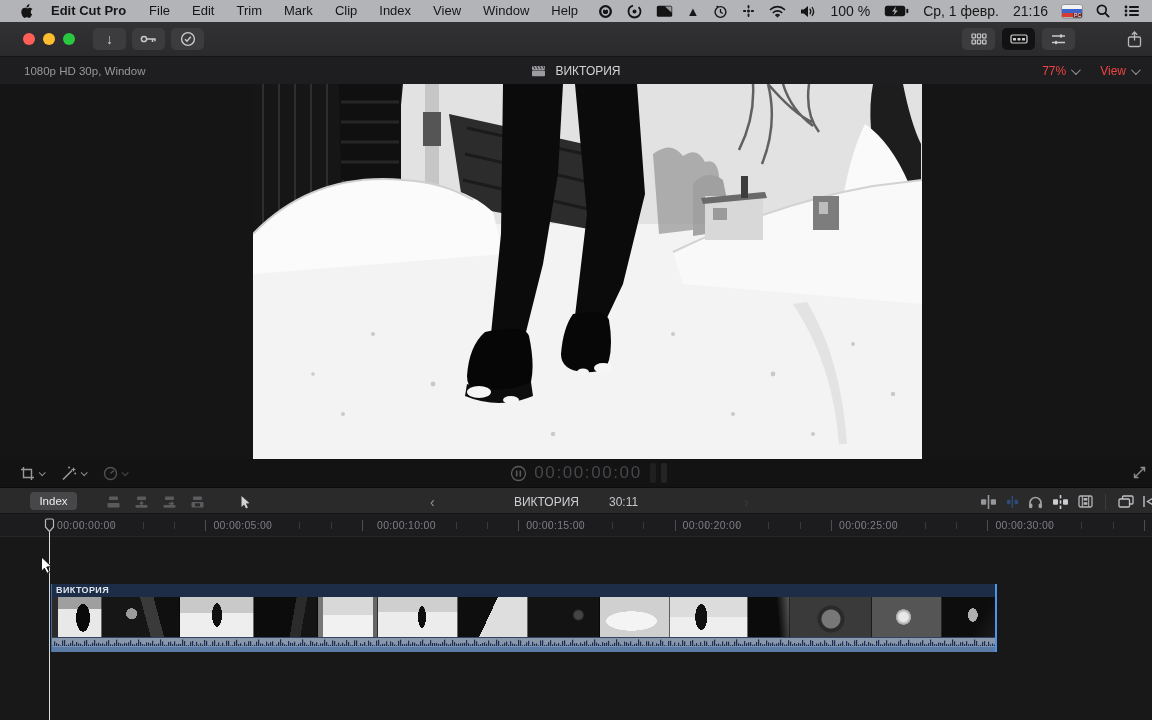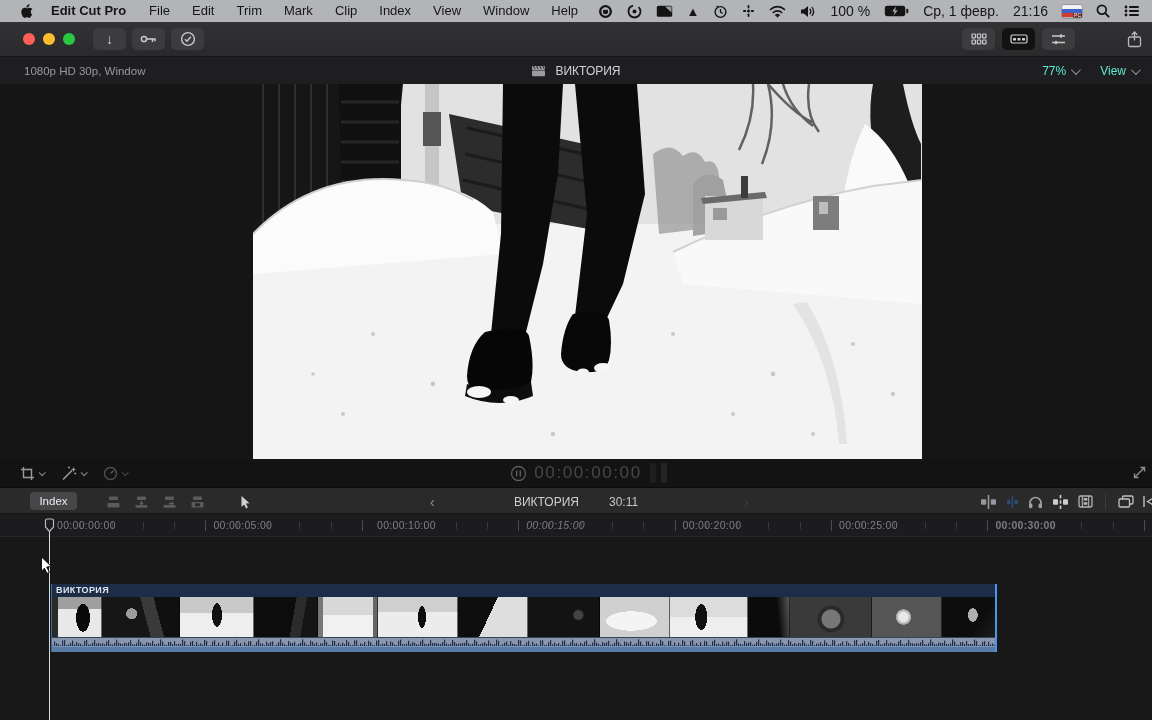--- a/index.html
+++ b/index.html
@@ -32,21 +32,21 @@
   .tb-btn.active { background:#121213; }
   .tb-group { display:flex; gap:6px; margin-left:18px; }
   .titlebar .right { margin-left:auto; display:flex; align-items:center; gap:7px; padding-right:10px; }
 
   
   .viewer-header { position:absolute; left:0; top:57px; width:1152px; height:27px; background:#1e1e20;
                    display:flex; align-items:center; font-size:11.5px; color:#98989d; }
   .vh-left { padding-left:24px; }
   .vh-center { position:absolute; left:0; right:0; display:flex; justify-content:center; align-items:center; gap:9px;
                color:#d2d2d6; font-size:12px; }
-  .vh-right { margin-left:auto; display:flex; align-items:center; gap:22px; padding-right:14px; color:#5eead4; font-size:12px; }
+  .vh-right { margin-left:auto; display:flex; align-items:center; gap:22px; padding-right:14px; color:#ef4444; font-size:12px; }
   .chev { width:7px; height:7px; border-right:1.5px solid #9a9a9e; border-bottom:1.5px solid #9a9a9e;
           transform:rotate(45deg) translateY(-2px); display:inline-block; margin-left:5px; }
 
   
   .viewer { position:absolute; left:0; top:84px; width:1152px; height:375px; background:#151515; }
   .video { position:absolute; left:253px; top:0; width:669px; height:375px; background:#ededed; overflow:hidden; }
 
   
   .transport { position:absolute; left:0; top:459px; width:1152px; height:28px; background:#131313; }
   .tools-left { position:absolute; left:20px; top:0; height:28px; display:flex; align-items:center; gap:17px; }
@@ -595,24 +595,24 @@
       <div class="tick minor" style="left: 956.12px;"></div>
       <div class="tick major" style="left: 987.4px;"></div>
       <div class="tick minor" style="left: 1018.68px;"></div>
       <div class="tick minor" style="left: 1049.96px;"></div>
       <div class="tick minor" style="left: 1081.24px;"></div>
       <div class="tick minor" style="left: 1112.52px;"></div>
       <div class="tick major" style="left: 1143.8px;"></div>
       <span class="ruler-label" style="left: 57px;">00:00:00:00</span>
       <span class="ruler-label" style="left: 213.4px;">00:00:05:00</span>
       <span class="ruler-label" style="left: 377px;">00:00:10:00</span>
-      <span class="ruler-label" style="left: 526.2px; font-style: italic;">00:00:15:00</span>
+      <span class="ruler-label" style="left: 526.2px;">00:00:15:00</span>
       <span class="ruler-label" style="left: 682.6px;">00:00:20:00</span>
       <span class="ruler-label" style="left: 839px;">00:00:25:00</span>
-      <span class="ruler-label" style="left: 995.4px; font-weight: bold;">00:00:30:00</span>
+      <span class="ruler-label" style="left: 995.4px;">00:00:30:00</span>
     </div>
 
   <div class="tl-body">
     <div class="clip">
       <div class="clip-header">ВИКТОРИЯ</div>
       <div class="clip-filmstrip">
           <div class="thumb" style="width: 50px; background: radial-gradient(7px 14px at 62% 52%, rgb(10, 10, 10) 98%, transparent), linear-gradient(90deg, rgb(42, 42, 42) 0px, rgb(42, 42, 42) 12%, transparent 12%), linear-gradient(rgb(159, 159, 159) 0px, rgb(159, 159, 159) 30%, rgb(232, 232, 232) 30%);"></div>
           <div class="thumb" style="width: 78px; background: radial-gradient(9px at 38% 42%, rgb(156, 156, 156) 60%, transparent 62%), linear-gradient(75deg, rgb(22, 22, 22) 0px, rgb(22, 22, 22) 55%, rgb(58, 58, 58) 55%, rgb(58, 58, 58) 70%, rgb(16, 16, 16) 70%);"></div>
           <div class="thumb" style="width: 74px; background: radial-gradient(5px 12px at 50% 45%, rgb(17, 17, 17) 98%, transparent), linear-gradient(rgb(201, 201, 201) 0px, rgb(201, 201, 201) 40%, rgb(238, 238, 238) 40%);"></div>
           <div class="thumb" style="width: 64px; background: linear-gradient(100deg, rgb(12, 12, 12) 0px, rgb(12, 12, 12) 60%, rgb(43, 43, 43) 60%, rgb(43, 43, 43) 75%, rgb(21, 21, 21) 75%);"></div>

